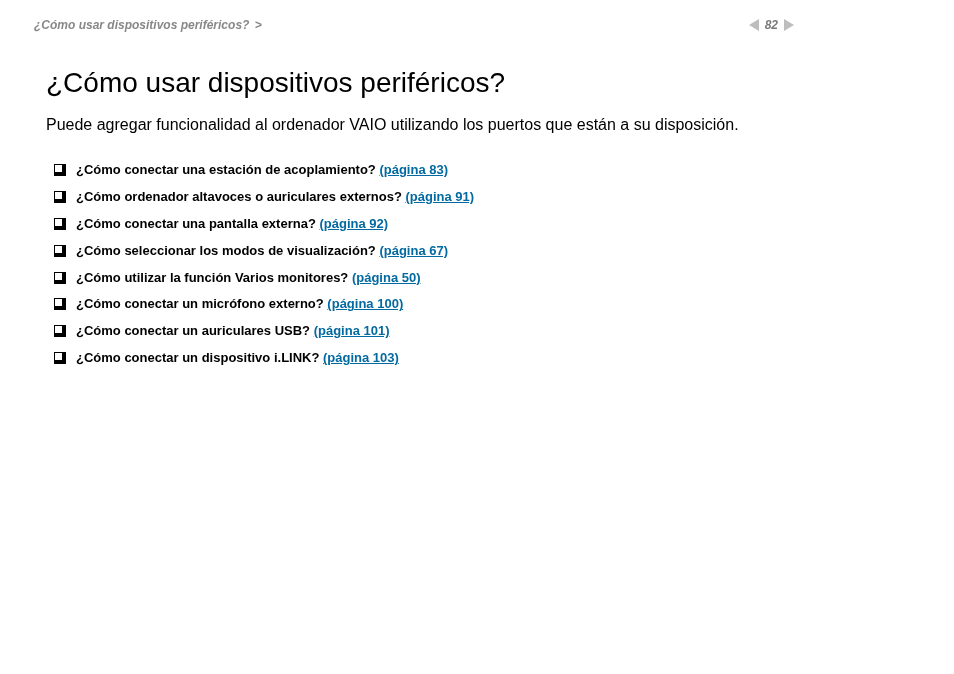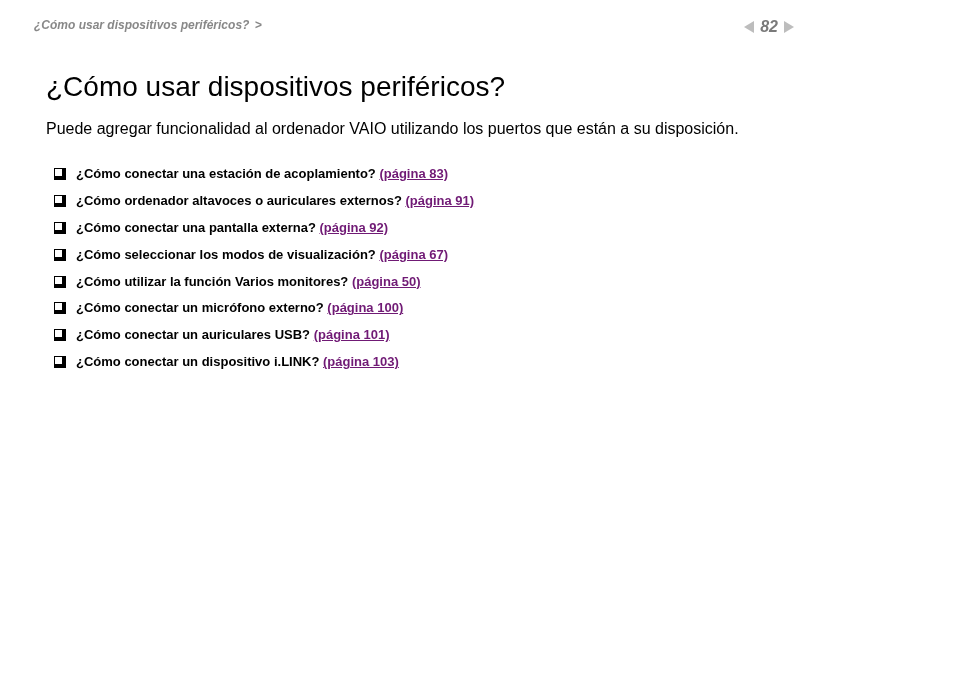--- a/index.html
+++ b/index.html
@@ -2,32 +2,32 @@
 <html><head>
 <meta charset="utf-8">
 <style>
   * { box-sizing: border-box; margin: 0; padding: 0; }
   html, body { width: 954px; height: 674px; background: #fff; font-family: Arial, Helvetica, sans-serif; color: #000; }
   .page { position: relative; width: 828px; height: 674px; }
   .header { padding: 18px 34px 6px 34px; display: flex; justify-content: space-between; align-items: flex-start; }
   .breadcrumb { font-size: 12px; font-weight: bold; color: #888; font-style: italic; }
   .breadcrumb .sep { color: #888; font-weight: bold; padding-left: 2px; }
   .pager { display: flex; align-items: center; gap: 6px; }
-  .pager .pg { font-size: 16px; font-weight: bold; font-style: italic; color: #7a7a7a; }
+  .pager .pg { font-size: 12px; font-weight: bold; font-style: italic; color: #7a7a7a; }
   .tri { width: 0; height: 0; display: inline-block; }
   .tri-left { border-top: 6px solid transparent; border-bottom: 6px solid transparent; border-right: 10px solid #bdbdbd; }
   .tri-right { border-top: 6px solid transparent; border-bottom: 6px solid transparent; border-left: 10px solid #bdbdbd; }
   .content { padding: 28px 46px 0 46px; }
   h1 { font-size: 28px; font-weight: 400; margin-bottom: 14px; line-height: 1.2; }
   .intro { font-size: 16px; margin-bottom: 26px; line-height: 1.4; }
   ul.toc { list-style: none; padding-left: 8px; }
   ul.toc li { position: relative; padding-left: 22px; margin-bottom: 10px; font-size: 13px; line-height: 1.3; }
   ul.toc li::before { content: ""; position: absolute; left: 0; top: 2px; width: 10px; height: 10px; border: 1px solid #000; box-shadow: inset -3px -3px 0 #000; }
   .q { font-weight: bold; }
-  .lnk { color: #701a75; font-weight: bold; }
+  .lnk { color: #0369a1; font-weight: bold; }
 </style>
 </head>
 <body>
 
 <div class="page">
   <div class="header">
     <div class="breadcrumb">
       <span>¿Cómo usar dispositivos periféricos?</span>
       <span class="sep">&gt;</span>
     </div>

